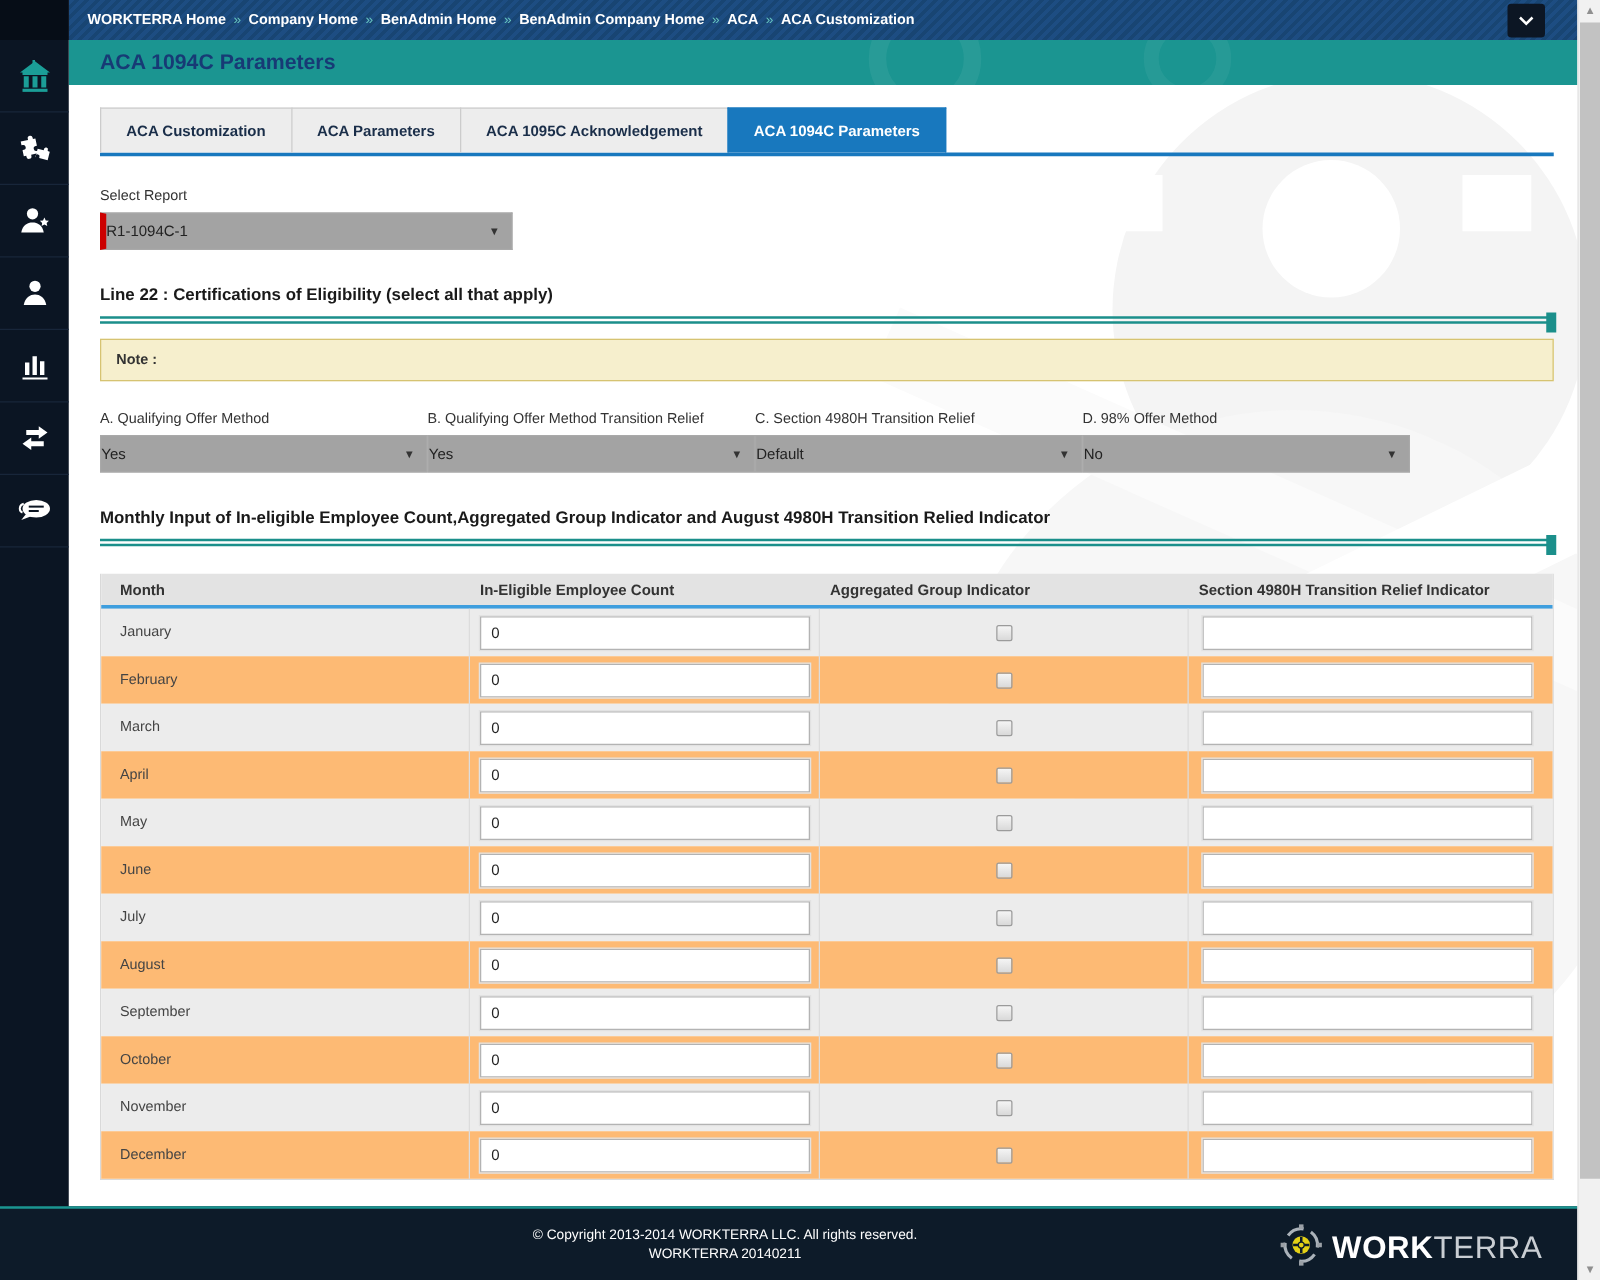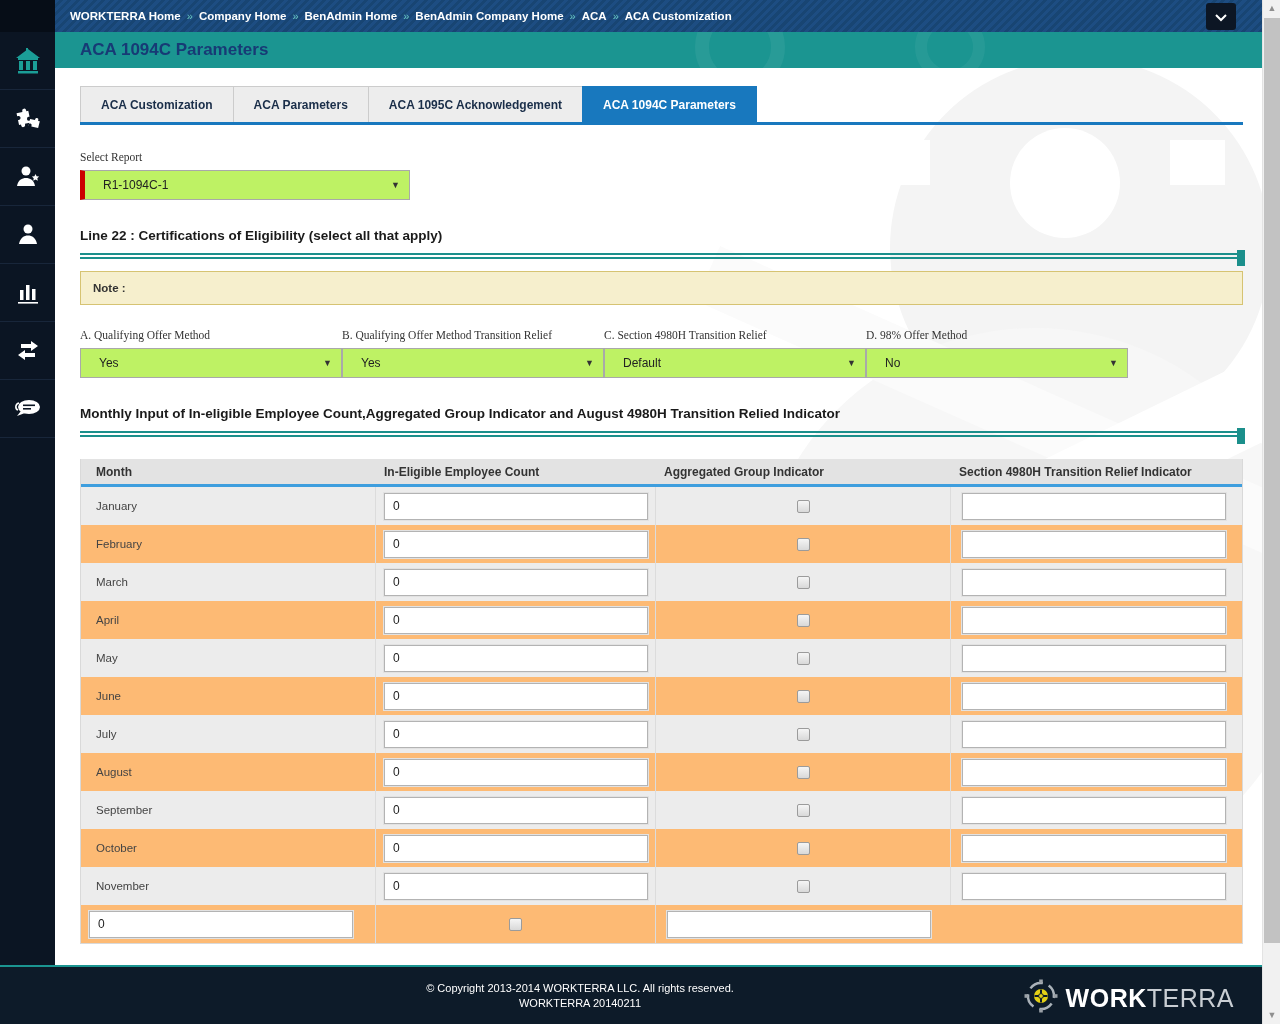--- a/index.html
+++ b/index.html
@@ -53,24 +53,24 @@
 
   
   .tabs { display:flex; margin-top:18px; border-bottom:3px solid #1878be; align-items:flex-end; }
   .tab { height:36px; line-height:36px; padding:0 20px; font-size:12px; font-weight:bold;
          color:#1a2e49; background:#ededed; border:1px solid #cccccc; border-bottom:none;
          border-right:none; cursor:pointer; white-space:nowrap; }
   .tab:last-of-type { border-right:1px solid #cccccc; }
   .tab.active { background:#1878be; color:#ffffff; border-color:#1878be; }
 
   
-  .field-label { font-size:11.5px; color:#333333; margin-bottom:7px;font-family:Liberation Serif, serif; }
+  .field-label { font-size:11.5px; color:#333333; margin-bottom:7px; }
   .report-wrap { margin-top:26px; }
-  .select { position:relative; height:30px; background:#bef264; border:1px solid #a9a9a9;
-            font-size:12px; color:#222222; line-height:28px; padding-left:18px; cursor:pointer; }
+  .select { position:relative; height:30px; background:#a3a3a3; border:1px solid #a9a9a9;
+            font-size:12px; color:#222222; line-height:28px; padding-left:0; cursor:pointer; }
   .select .arrow { position:absolute; right:9px; top:0; font-size:9px; color:#333333; }
   .report-select { width:330px; border-left:5px solid #cc0000; }
 
   
   .sec-head { font-size:13.5px; font-weight:bold; color:#1a1a1a; margin-top:28px; }
   .dbl-line { position:relative; margin-top:10px; height:6px;
               border-top:2px solid #1b8f8b; border-bottom:2px solid #1b8f8b; }
   .dbl-line .handle { position:absolute; right:-2px; top:-5px; width:8px; height:16px;
                       background:#1b8f8b; }
 
@@ -469,20 +469,23 @@
           </div>
         <div class="cell cb">
             <input class="agg-checkbox" type="checkbox" style="">
           </div>
         <div class="cell">
             <input class="relief-input" type="text" value="" style="">
           </div>
       </div>
       <div class="t-row">
         <div class="cell">
+            <span class="month-name">December</span>
+          </div>
+        <div class="cell">
             <input class="count-input" type="text" value="0" style="">
           </div>
         <div class="cell cb">
             <input class="agg-checkbox" type="checkbox" style="">
           </div>
         <div class="cell">
             <input class="relief-input" type="text" value="" style="">
           </div>
       </div>
     </div>

